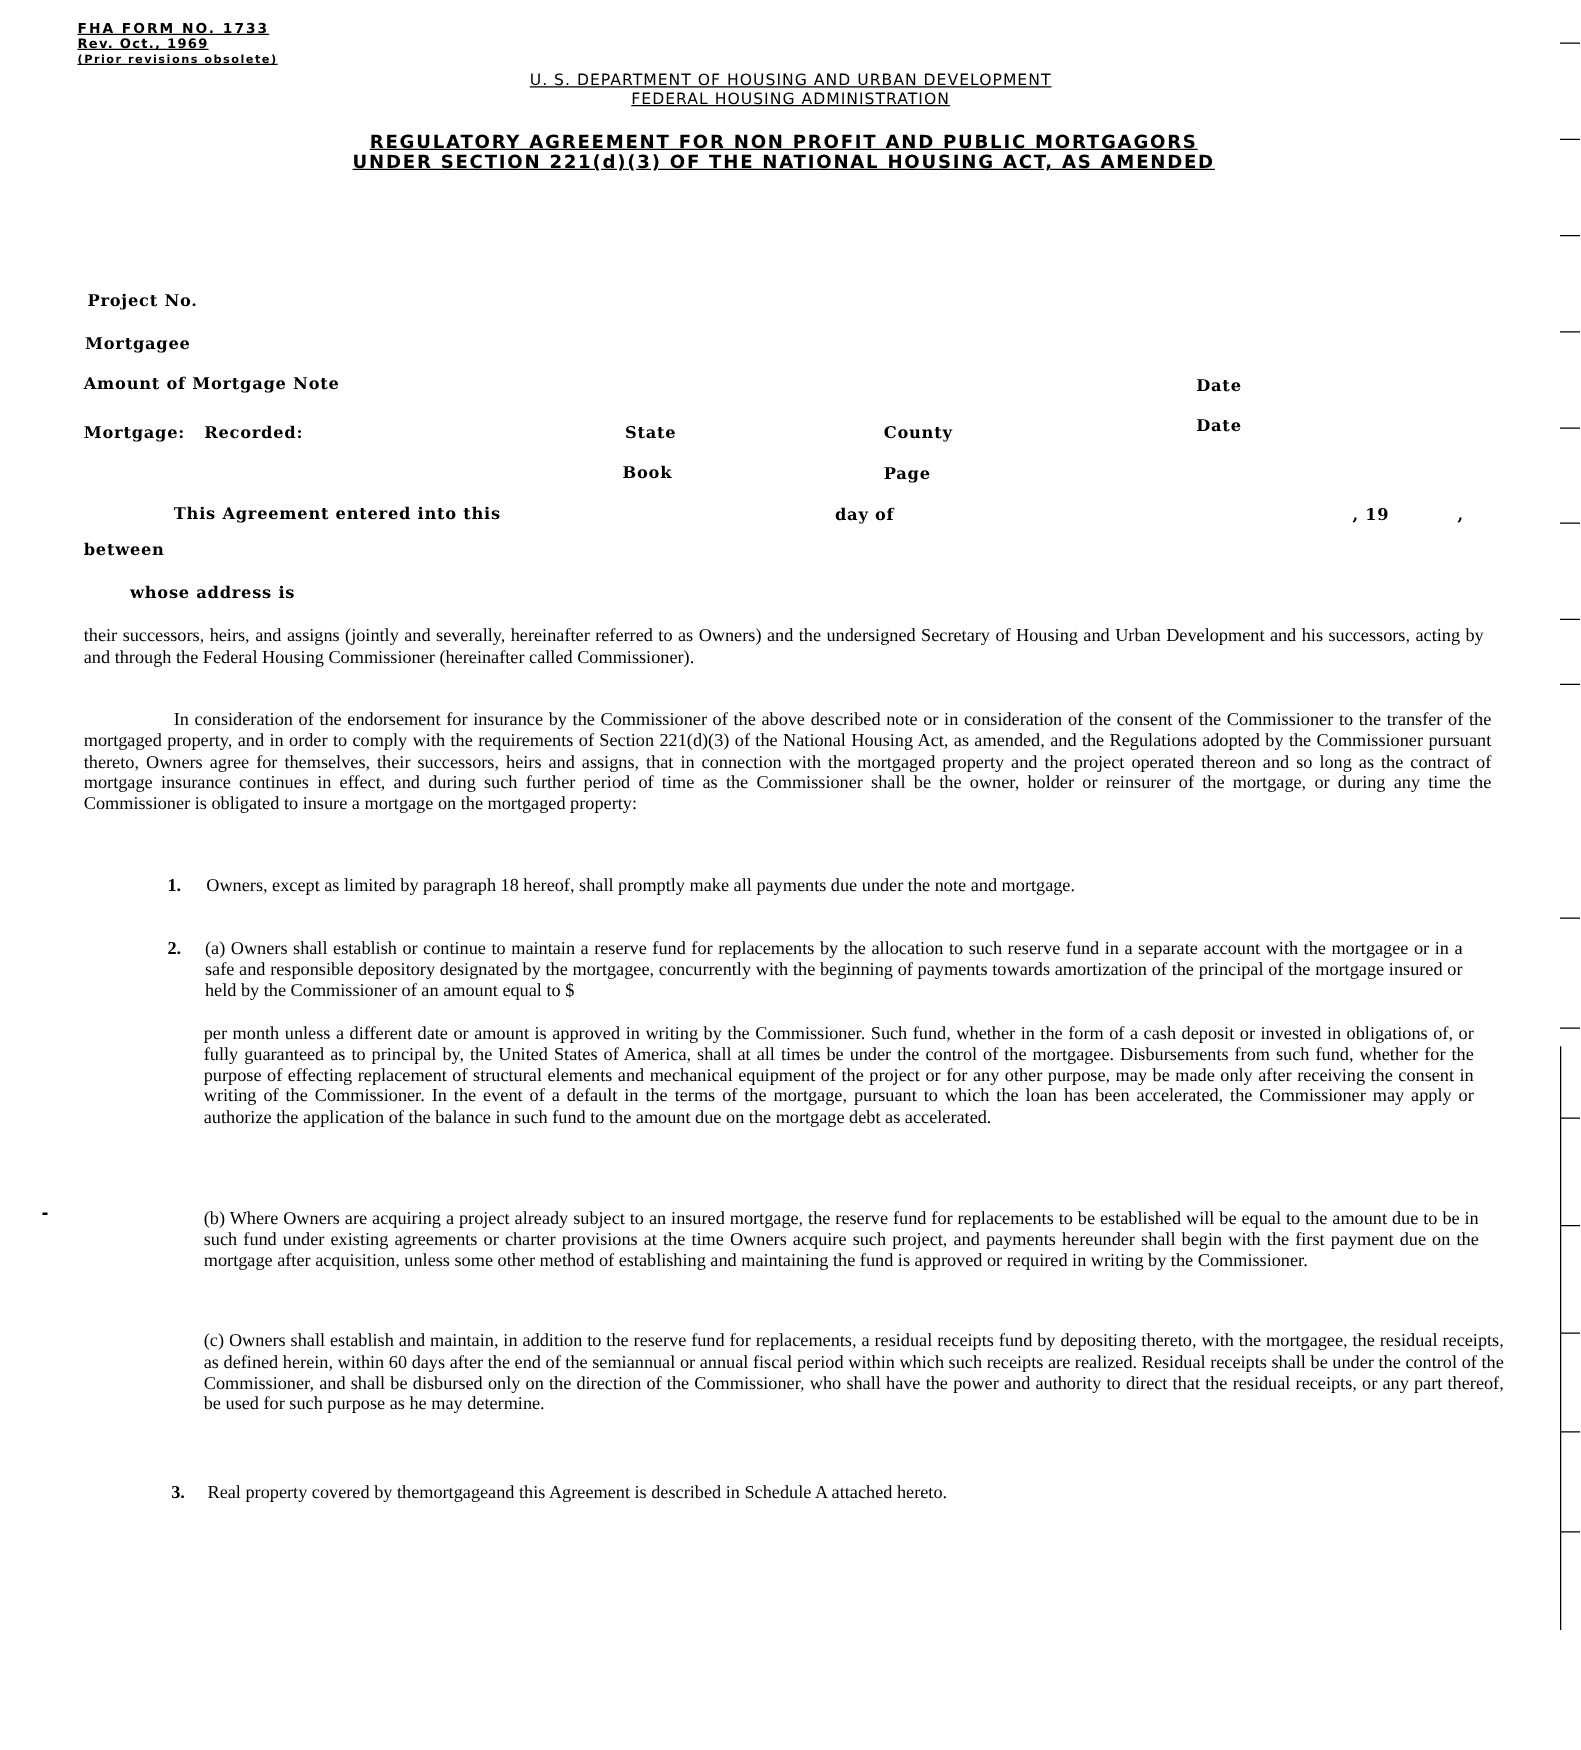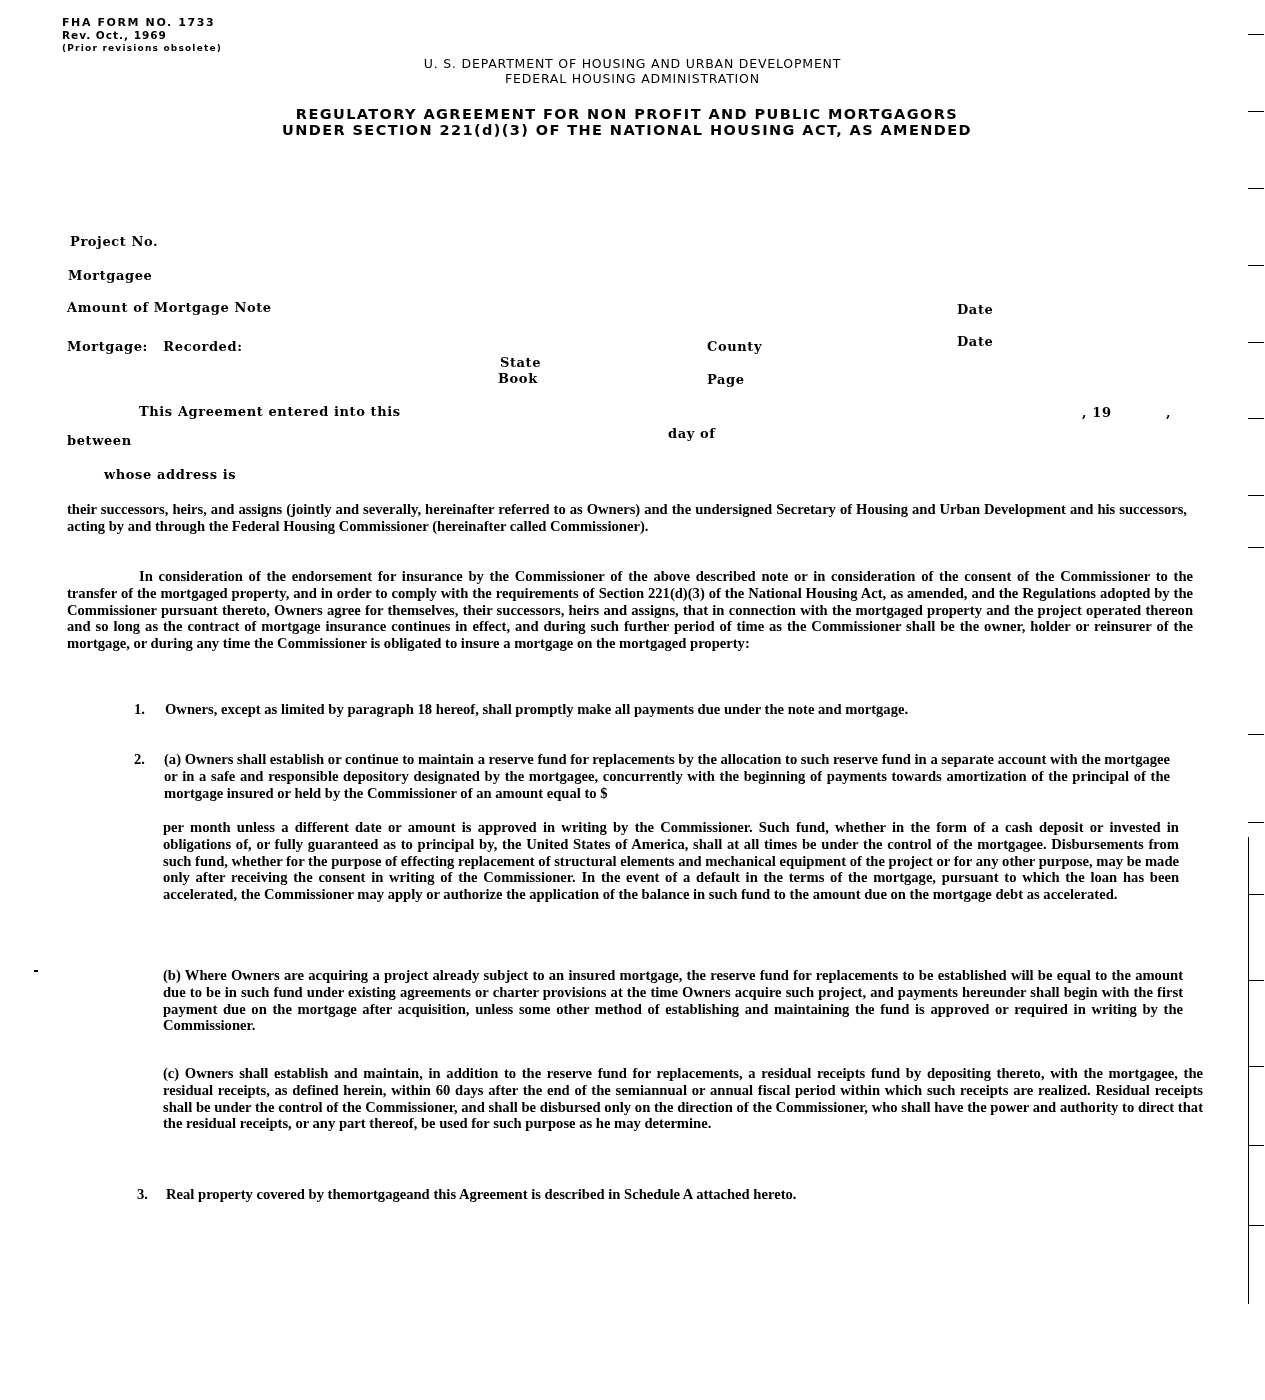--- a/index.html
+++ b/index.html
@@ -1,30 +1,30 @@
 <!DOCTYPE html>
 <html><head>
   <meta charset="utf-8">
   <style>
     html, body { margin: 0; padding: 0; background: #ffffff; }
     body { width: 1265px; height: 1400px; position: relative; overflow: hidden; color: #000; }
     .abs { position: absolute; }
-    .sans { font-family: "DejaVu Sans", sans-serif; }
+    .sans { font-family: "DejaVu Sans", sans-serif; text-decoration: underline; }
 
     .formno { left: 62px; top: 16px; font-size: 10.5px; font-weight: bold; letter-spacing: 1px; line-height: 13px; }
     .formno div { white-space: nowrap; }
     .formno .f1 { font-size: 11px; letter-spacing: 1.6px; }
     .formno .f3 { font-size: 9px; letter-spacing: 1.2px; }
 
     .dept { left: 0; width: 1265px; text-align: center; font-size: 12.5px; letter-spacing: 0.8px; line-height: 15px; }
     .title { left: 0; width: 1254px; text-align: center; font-size: 14.5px; font-weight: bold; letter-spacing: 1.4px; line-height: 17px; }
 
     .lbl { font-family: "DejaVu Serif", serif; font-weight: bold; font-size: 13px; letter-spacing: 0.6px; white-space: nowrap; }
 
-    .para { font-family: "Liberation Serif", serif; font-weight: bold; font-size: 14.6px; line-height: 16.8px; text-align: justify; }
+    .para { font-family: "Liberation Serif", serif; font-weight: normal; font-size: 14.6px; line-height: 16.8px; text-align: justify; }
     .para .indent { display: inline-block; width: 72px; }
     .num { font-family: "Liberation Serif", serif; font-weight: bold; font-size: 14.6px; line-height: 16.8px; }
 
     .tick { position: absolute; left: 1248px; width: 16px; height: 0; border-top: 1.5px solid #000; }
     .vline { position: absolute; left: 1248px; width: 0; border-left: 1.5px solid #000; }
 
     .stamp { left: 1048px; top: 1410px; width: 152px; height: 22px; border: 1px solid #555; font-family: "Liberation Sans", sans-serif; font-size: 9.5px; line-height: 10.5px; padding: 1px 3px; box-sizing: border-box; color: #222; }
     .stamp i { font-style: italic; }
   </style>
 </head>
@@ -40,28 +40,28 @@
 <div class="abs dept sans" style="top:71px;">FEDERAL HOUSING ADMINISTRATION</div>
 
 <div class="abs title sans" style="top:106px;">REGULATORY AGREEMENT FOR NON PROFIT AND PUBLIC MORTGAGORS</div>
 <div class="abs title sans" style="top:122px;">UNDER SECTION 221(d)(3) OF THE NATIONAL HOUSING ACT, AS AMENDED</div>
 
 <div class="abs lbl" style="left:70px; top:234px;">Project No.</div>
 <div class="abs lbl" style="left:68px; top:268px;">Mortgagee</div>
 <div class="abs lbl" style="left:67px; top:300px;">Amount of Mortgage Note</div>
 <div class="abs lbl" style="left:957px; top:302px;">Date</div>
 <div class="abs lbl" style="left:67px; top:339px; white-space:pre;">Mortgage:   Recorded:</div>
-<div class="abs lbl" style="left:500px; top:339px;margin-top:16px;">State</div>
+<div class="abs lbl" style="left:500px; top:339px;">State</div>
 <div class="abs lbl" style="left:707px; top:339px;">County</div>
 <div class="abs lbl" style="left:957px; top:334px;">Date</div>
 <div class="abs lbl" style="left:498px; top:371px;">Book</div>
 <div class="abs lbl" style="left:707px; top:372px;text-align:right;">Page</div>
 
 <div class="abs lbl" style="left:139px; top:404px;">This Agreement entered into this</div>
-<div class="abs lbl" style="left:668px; top:426px;">day of</div>
+<div class="abs lbl" style="left:668px; top:405px;">day of</div>
 <div class="abs lbl" style="left:1082px; top:405px;">, 19</div>
 <div class="abs lbl" style="left:1166px; top:405px;">,</div>
 <div class="abs lbl" style="left:67px; top:433px;">between</div>
 <div class="abs lbl" style="left:56px; top:467px;margin-left:48px;">whose address is</div>
 
 <div class="abs para" style="left:67px; top:501px; width:1120px;">their successors, heirs, and assigns (jointly and severally, hereinafter referred to as Owners)  and the undersigned Secretary of Housing and Urban Development and his successors, acting by and through the Federal Housing Commissioner (hereinafter called Commissioner).</div>
 
 <div class="abs para" style="left:67px; top:568px; width:1126px;"><span class="indent"></span><span>In consideration of the endorsement for insurance by the Commissioner of the above described note or in consideration of the consent of the Commissioner to the transfer of the mortgaged property, and in order to comply with the requirements of Section 221(d)(3) of the National Housing Act, as amended, and the Regulations adopted by the Commissioner pursuant thereto, Owners agree for themselves, their successors, heirs and assigns, that in connection with the mortgaged property and the project operated thereon and so long as the contract of mortgage insurance continues in effect, and during such further period of time as the Commissioner shall be the owner, holder or reinsurer of the mortgage, or during any time the Commissioner is obligated to insure a mortgage on the mortgaged property:</span></div>
 
 <div class="abs num" style="left:134px; top:701px;">1.</div>

